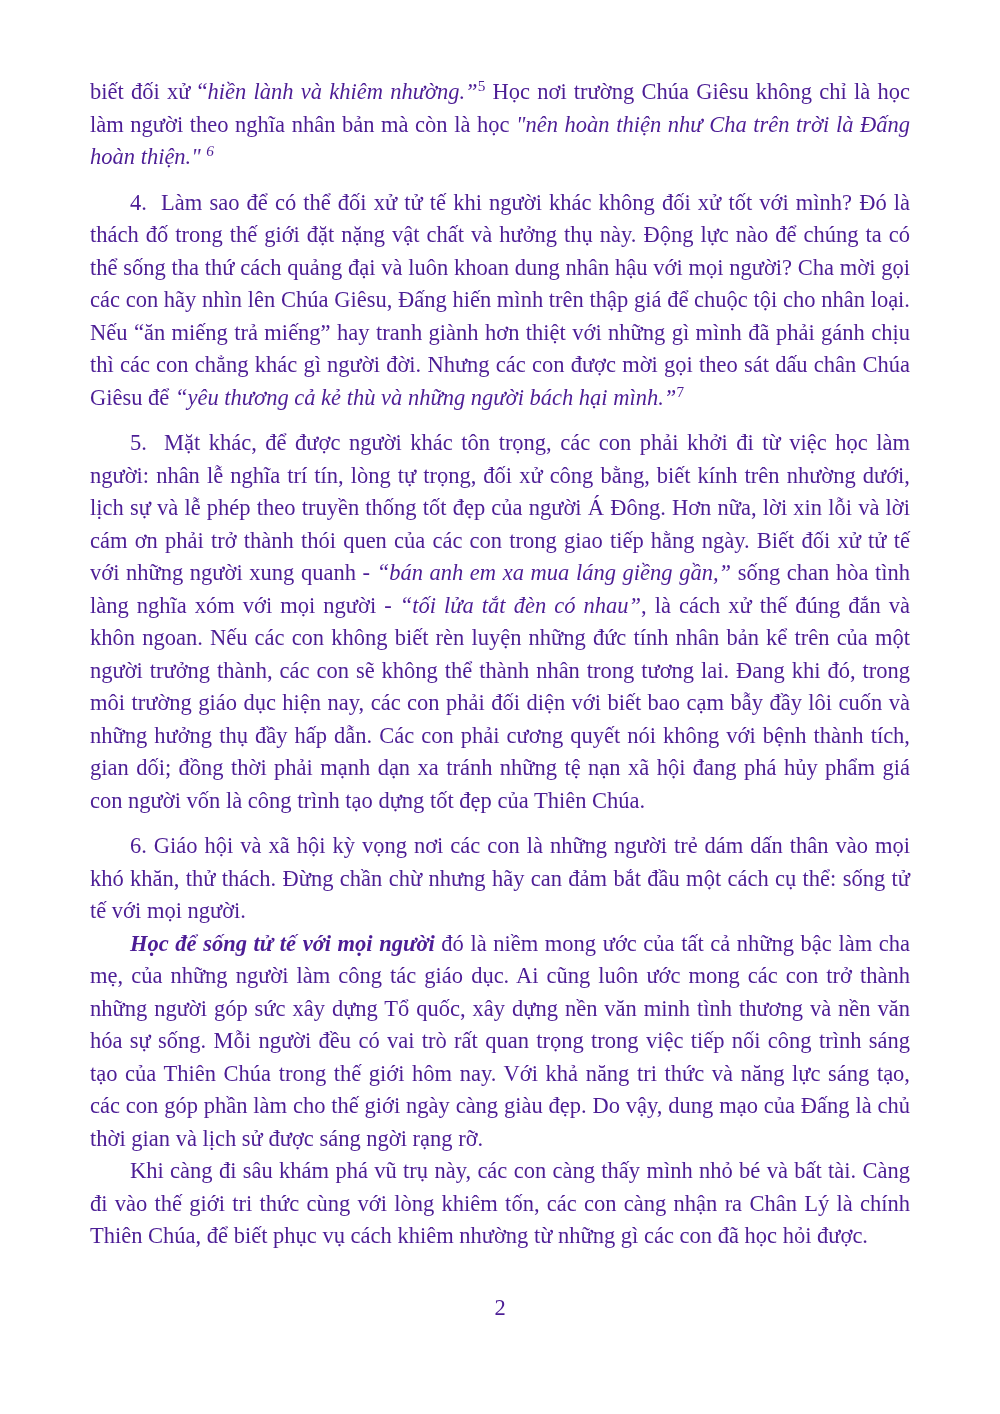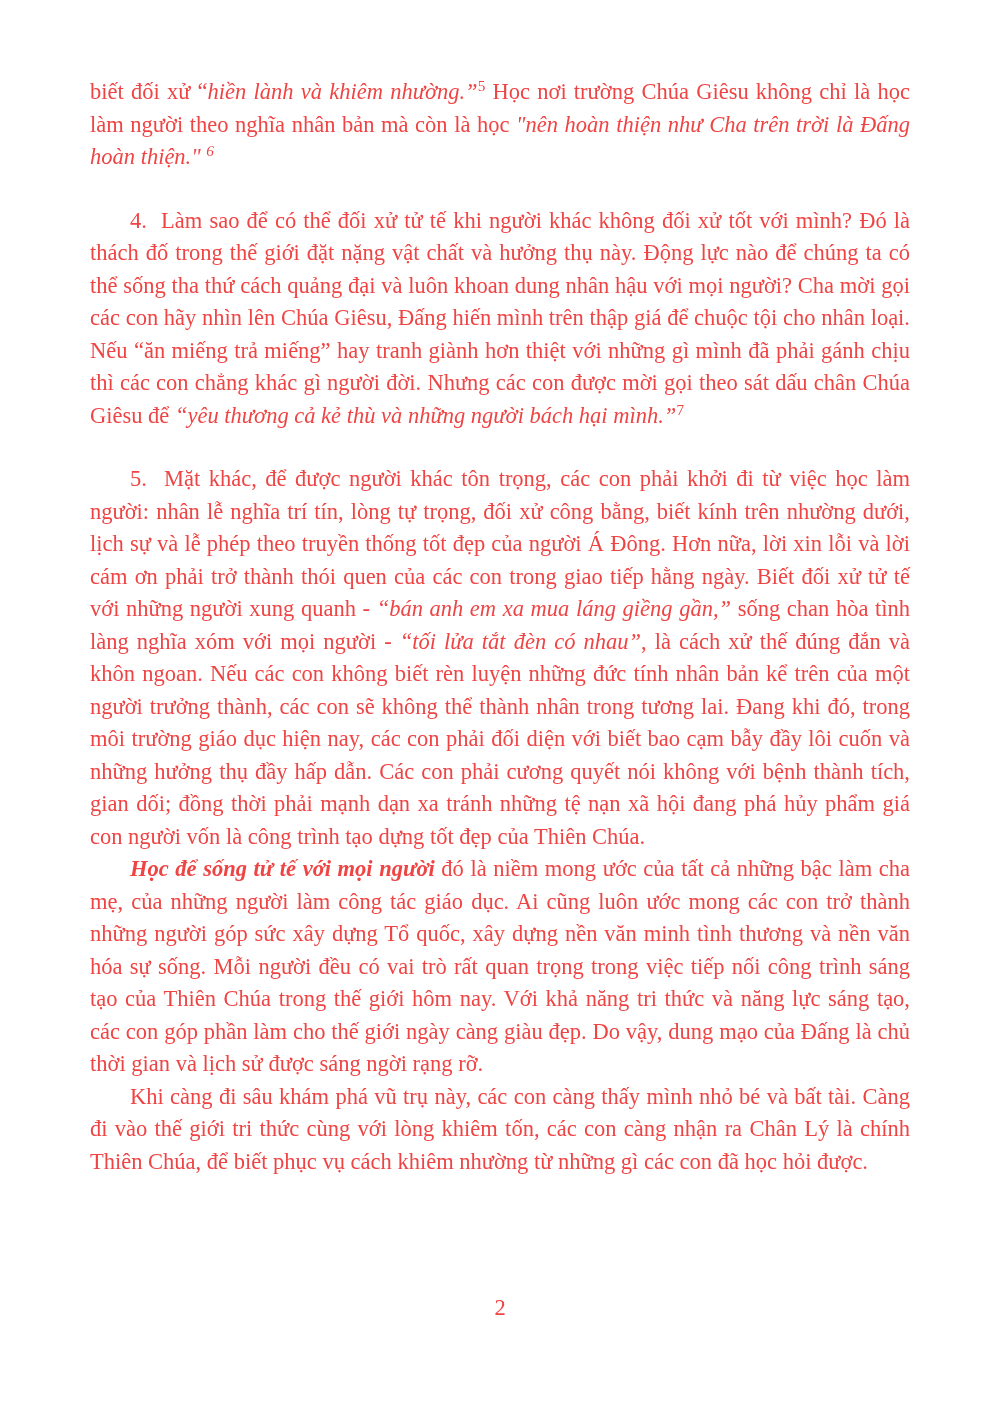--- a/index.html
+++ b/index.html
@@ -6,38 +6,38 @@
   html, body {
     margin: 0;
     padding: 0;
     background: #ffffff;
   }
   .page {
     position: relative;
     width: 1000px;
     height: 1414px;
     background: #ffffff;
-    color: #ef4444;
+    color: #4c1d95;
     font-family: "Liberation Serif", "DejaVu Serif", serif;
     overflow: hidden;
   }
   .content {
     position: absolute;
     left: 90px;
     top: 76px;
     width: 820px;
     font-size: 22.5px;
     line-height: 32.5px;
     text-align: justify;
   }
   .para {
     margin: 0;
     padding: 0;
   }
-  .para.numbered { margin-top: 31px; }
+  .para.numbered { margin-top: 13px; }
   .para.indent { text-indent: 40px; }
   .run.n { font-style: normal; }
   .run.i { font-style: italic; }
   .run.bi { font-style: italic; font-weight: bold; }
   sup.run {
     font-size: 0.68em;
     line-height: 0;
     vertical-align: super;
   }
   sup.run.isup { font-style: italic; }
@@ -52,19 +52,20 @@
   }
 </style>
 </head>
 <body>
 
 <div class="page">
   <div class="content">
       <p class="para continuation"><span class="run n">biết đối xử “</span><span class="run i">hiền lành và khiêm nhường.”</span><sup class="run sup">5</sup><span class="run n"> Học nơi trường Chúa Giêsu không chỉ là học làm người theo nghĩa nhân bản mà còn là học </span><span class="run i">"nên hoàn thiện như Cha trên trời là Đấng hoàn thiện." </span><sup class="run isup">6</sup></p>
       <p class="para numbered indent"><span class="run n">4.&nbsp; Làm sao để có thể đối xử tử tế khi người khác không đối xử tốt với mình? Đó là thách đố trong thế giới đặt nặng vật chất và hưởng thụ này. Động lực nào để chúng ta có thể sống tha thứ cách quảng đại và luôn khoan dung nhân hậu với mọi người? Cha mời gọi các con hãy nhìn lên Chúa Giêsu, Đấng hiến mình trên thập giá để chuộc tội cho nhân loại. Nếu “ăn miếng trả miếng” hay tranh giành hơn thiệt với những gì mình đã phải gánh chịu thì các con chẳng khác gì người đời. Nhưng các con được mời gọi theo sát dấu chân Chúa Giêsu để </span><span class="run i">“yêu thương cả kẻ thù và những người bách hại mình.”</span><sup class="run sup">7</sup></p>
       <p class="para numbered indent"><span class="run n">5.&nbsp; Mặt khác, để được người khác tôn trọng, các con phải khởi đi từ việc học làm người: nhân lễ nghĩa trí tín, lòng tự trọng, đối xử công bằng, biết kính trên nhường dưới, lịch sự và lễ phép theo truyền thống tốt đẹp của người Á Đông. Hơn nữa, lời xin lỗi và lời cám ơn phải trở thành thói quen của các con trong giao tiếp hằng ngày. Biết đối xử tử tế với những người xung quanh - </span><span class="run i">“bán anh em xa mua láng giềng gần,”</span><span class="run n"> sống chan hòa tình làng nghĩa xóm với mọi người - </span><span class="run i">“tối lửa tắt đèn có nhau”</span><span class="run n">, là cách xử thế đúng đắn và khôn ngoan. Nếu các con không biết rèn luyện những đức tính nhân bản kể trên của một người trưởng thành, các con sẽ không thể thành nhân trong tương lai. Đang khi đó, trong môi trường giáo dục hiện nay, các con phải đối diện với biết bao cạm bẫy đầy lôi cuốn và những hưởng thụ đầy hấp dẫn. Các con phải cương quyết nói không với bệnh thành tích, gian dối; đồng thời phải mạnh dạn xa tránh những tệ nạn xã hội đang phá hủy phẩm giá con người vốn là công trình tạo dựng tốt đẹp của Thiên Chúa.</span></p>
+      <p class="para numbered indent"><span class="run n">6. Giáo hội và xã hội kỳ vọng nơi các con là những người trẻ dám dấn thân vào mọi khó khăn, thử thách. Đừng chần chừ nhưng hãy can đảm bắt đầu một cách cụ thể: sống tử tế với mọi người.</span></p>
       <p class="para body indent"><span class="run bi">Học để sống tử tế với mọi người</span><span class="run n"> đó là niềm mong ước của tất cả những bậc làm cha mẹ, của những người làm công tác giáo dục. Ai cũng luôn ước mong các con trở thành những người góp sức xây dựng Tổ quốc, xây dựng nền văn minh tình thương và nền văn hóa sự sống. Mỗi người đều có vai trò rất quan trọng trong việc tiếp nối công trình sáng tạo của Thiên Chúa trong thế giới hôm nay. Với khả năng tri thức và năng lực sáng tạo, các con góp phần làm cho thế giới ngày càng giàu đẹp. Do vậy, dung mạo của Đấng là chủ thời gian và lịch sử được sáng ngời rạng rỡ.</span></p>
       <p class="para body indent"><span class="run n">Khi càng đi sâu khám phá vũ trụ này, các con càng thấy mình nhỏ bé và bất tài. Càng đi vào thế giới tri thức cùng với lòng khiêm tốn, các con càng nhận ra Chân Lý là chính Thiên Chúa, để biết phục vụ cách khiêm nhường từ những gì các con đã học hỏi được.</span></p>
     </div>
   <div class="footer">
     <span>2</span>
   </div>
 </div>
 
 </body></html>

